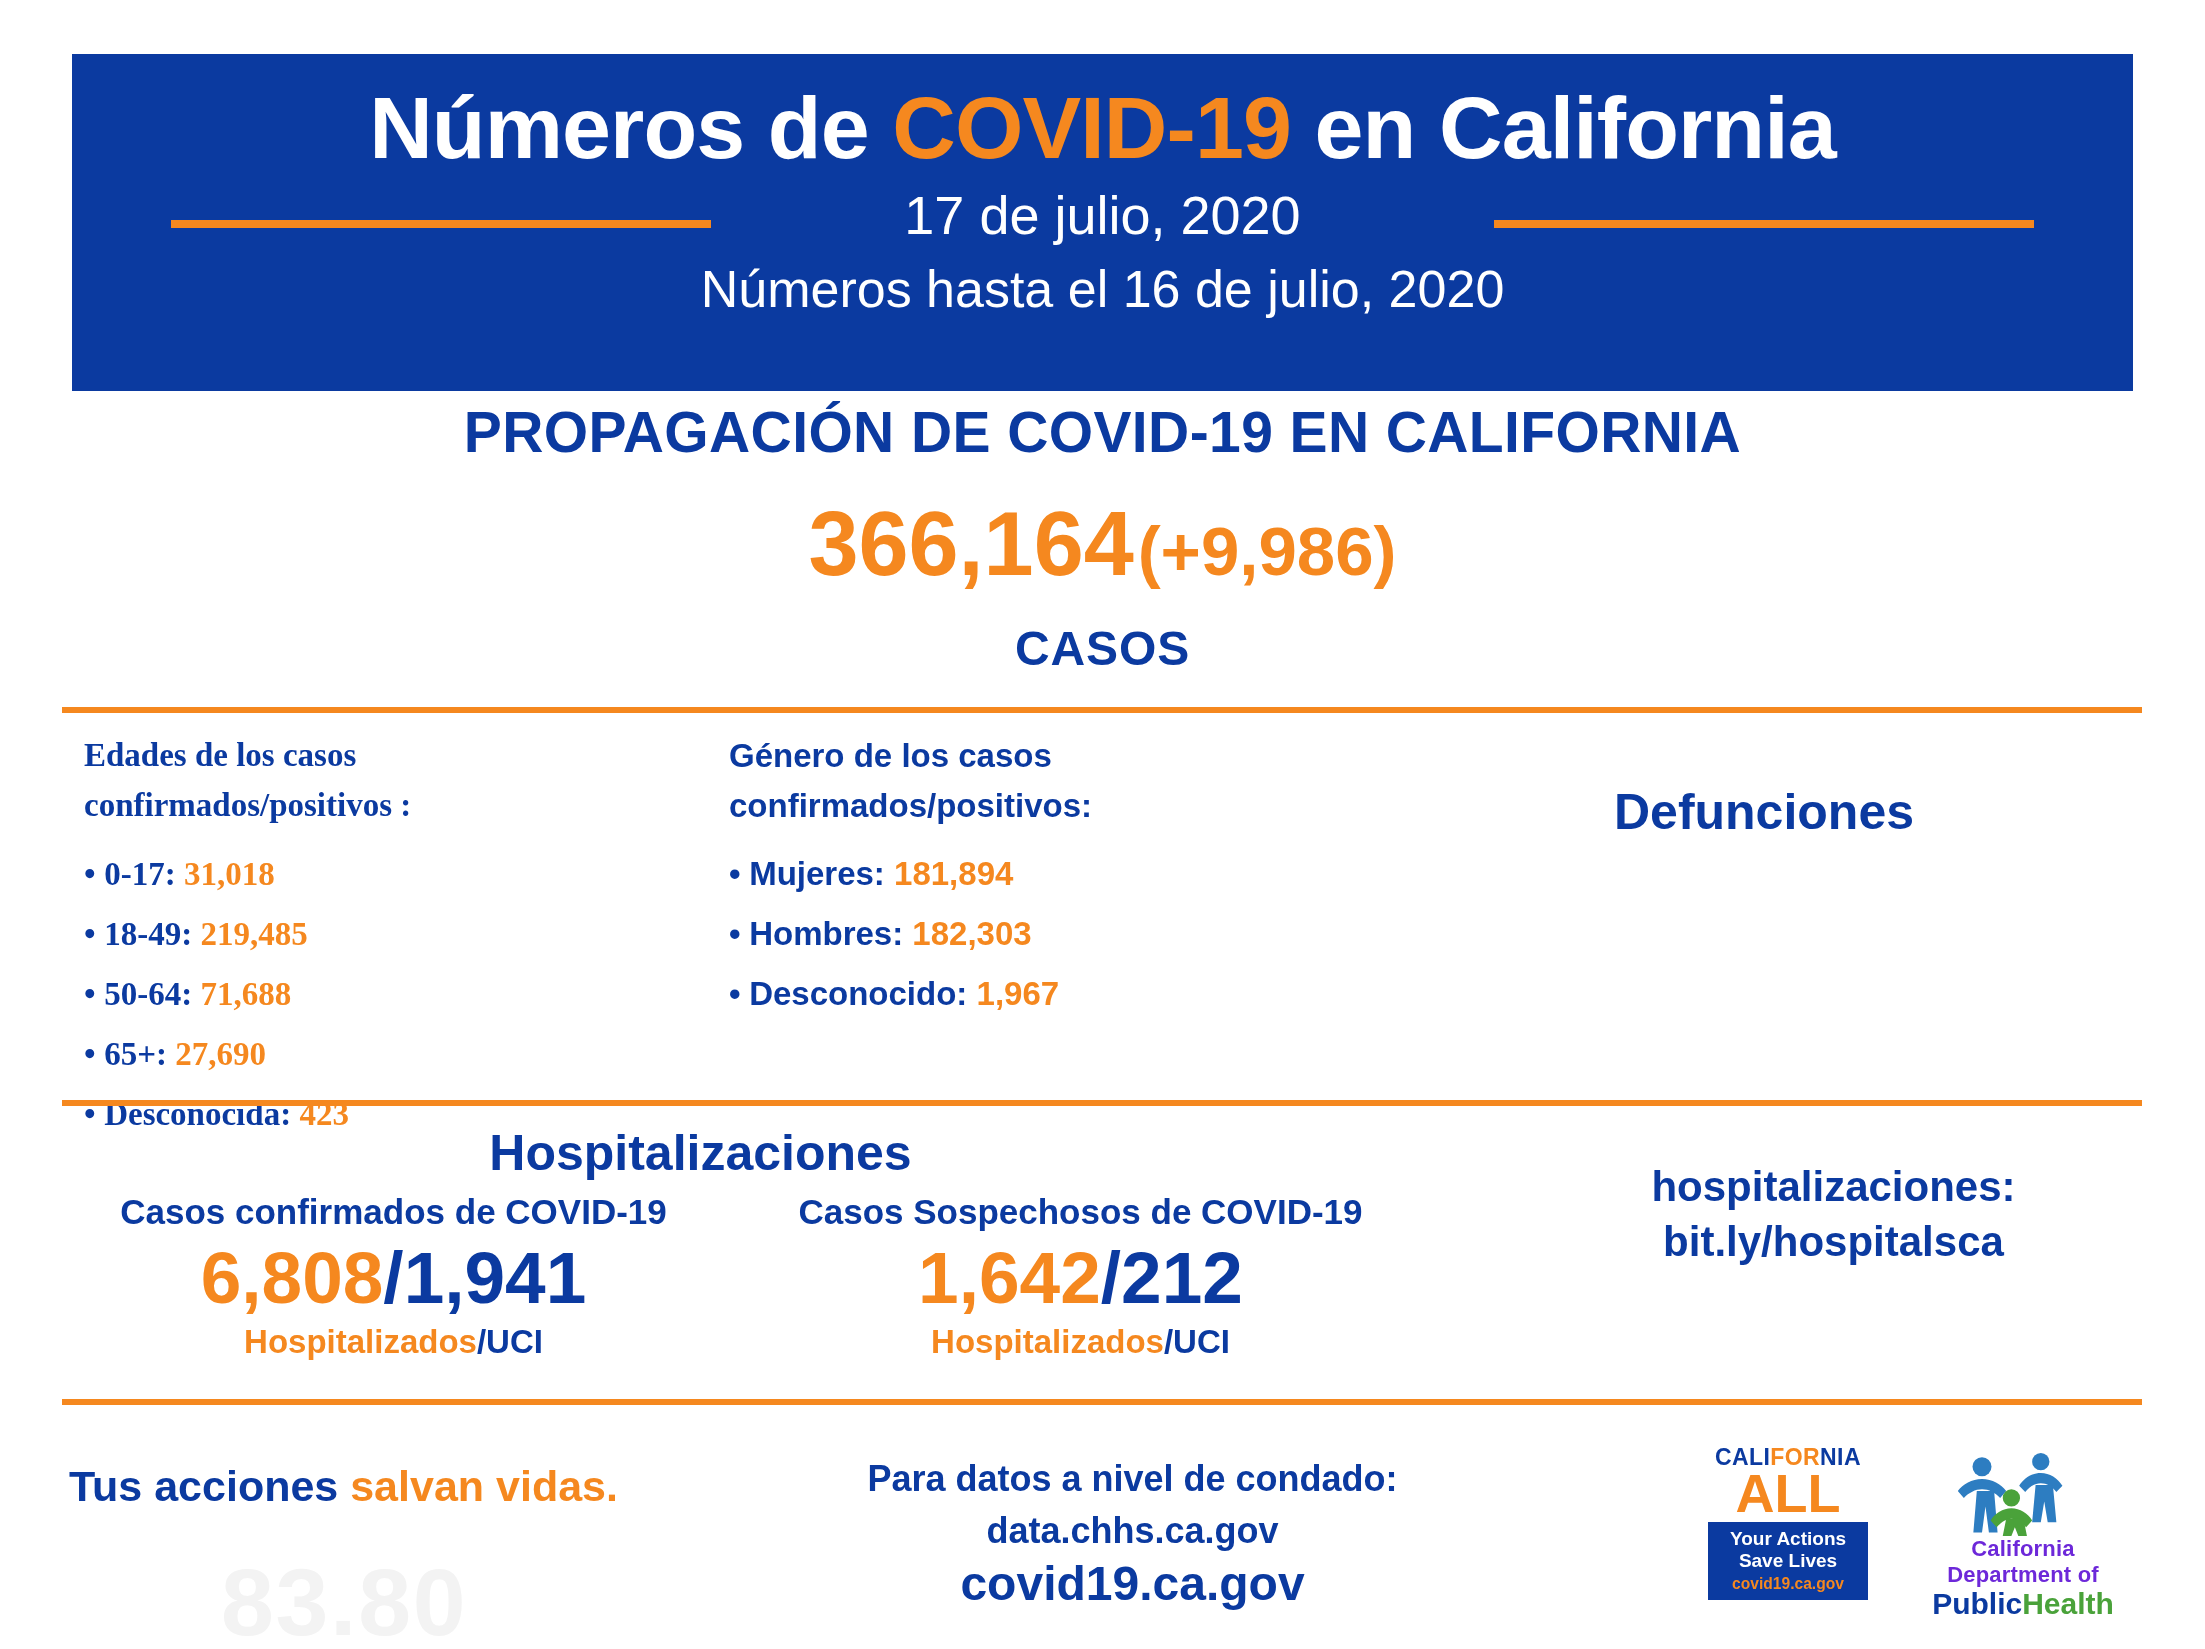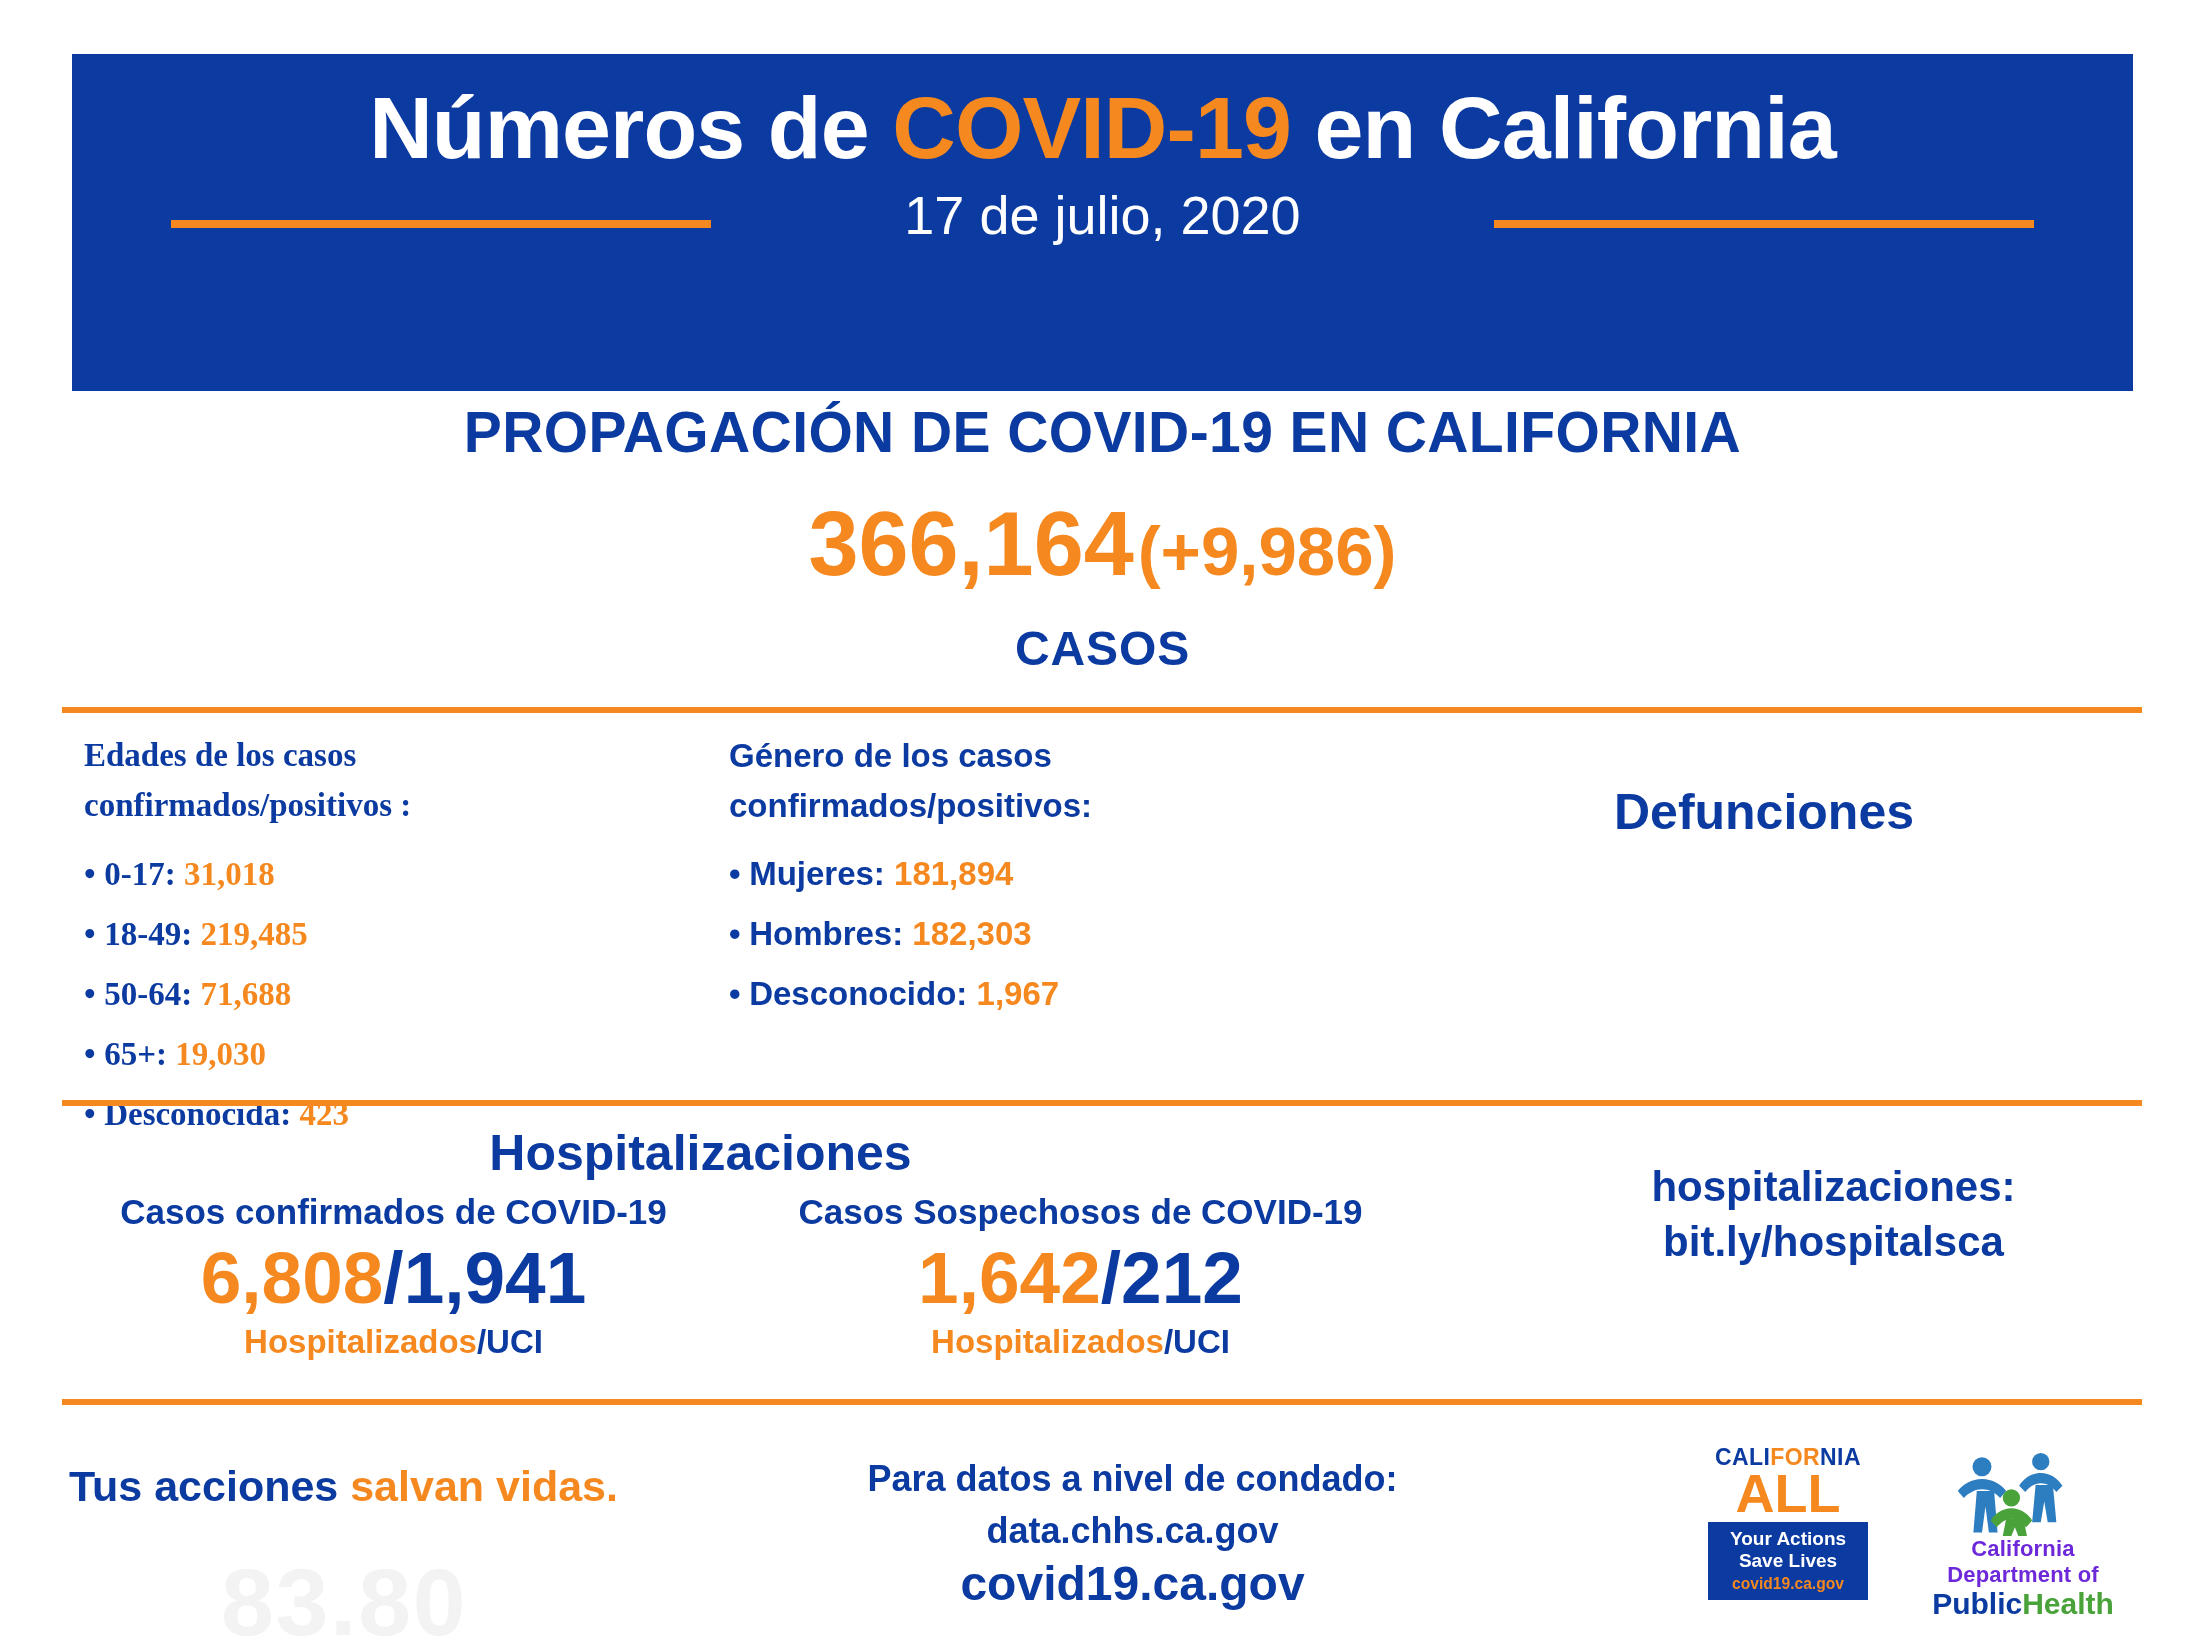--- a/index.html
+++ b/index.html
@@ -350,20 +350,21 @@
 
   <div class="header">
     <div class="header-title">
       <span>Números de </span><span class="hl">COVID-19</span><span> en California</span>
     </div>
     <div class="header-rule-row">
       <div class="hrule left"></div>
       <div class="hrule right"></div>
       <div class="header-date">17 de julio, 2020</div>
     </div>
+    <div class="header-sub">Números hasta el 16 de julio, 2020</div>
   </div>
 
   <div class="spread-title">PROPAGACIÓN DE COVID-19 EN CALIFORNIA</div>
   <div class="spread-number">
     <span class="big">366,164</span>
     <span class="delta">(+9,986)</span>
   </div>
   <div class="spread-label">CASOS</div>
 
   <div class="div-rule r1"></div>
@@ -381,21 +382,21 @@
       <div class="row">
         <span class="dot">•</span><span>18-49:</span>
         <span class="val">219,485</span>
       </div>
       <div class="row">
         <span class="dot">•</span><span>50-64:</span>
         <span class="val">71,688</span>
       </div>
       <div class="row">
         <span class="dot">•</span><span>65+:</span>
-        <span class="val">19,030</span>
+        <span class="val">27,690</span>
       </div>
       <div class="row">
         <span class="dot">•</span><span>Desconocida:</span>
         <span class="val">423</span>
       </div>
     </div>
   </div>
 
   <div class="col-gender">
     <div class="col-head">

